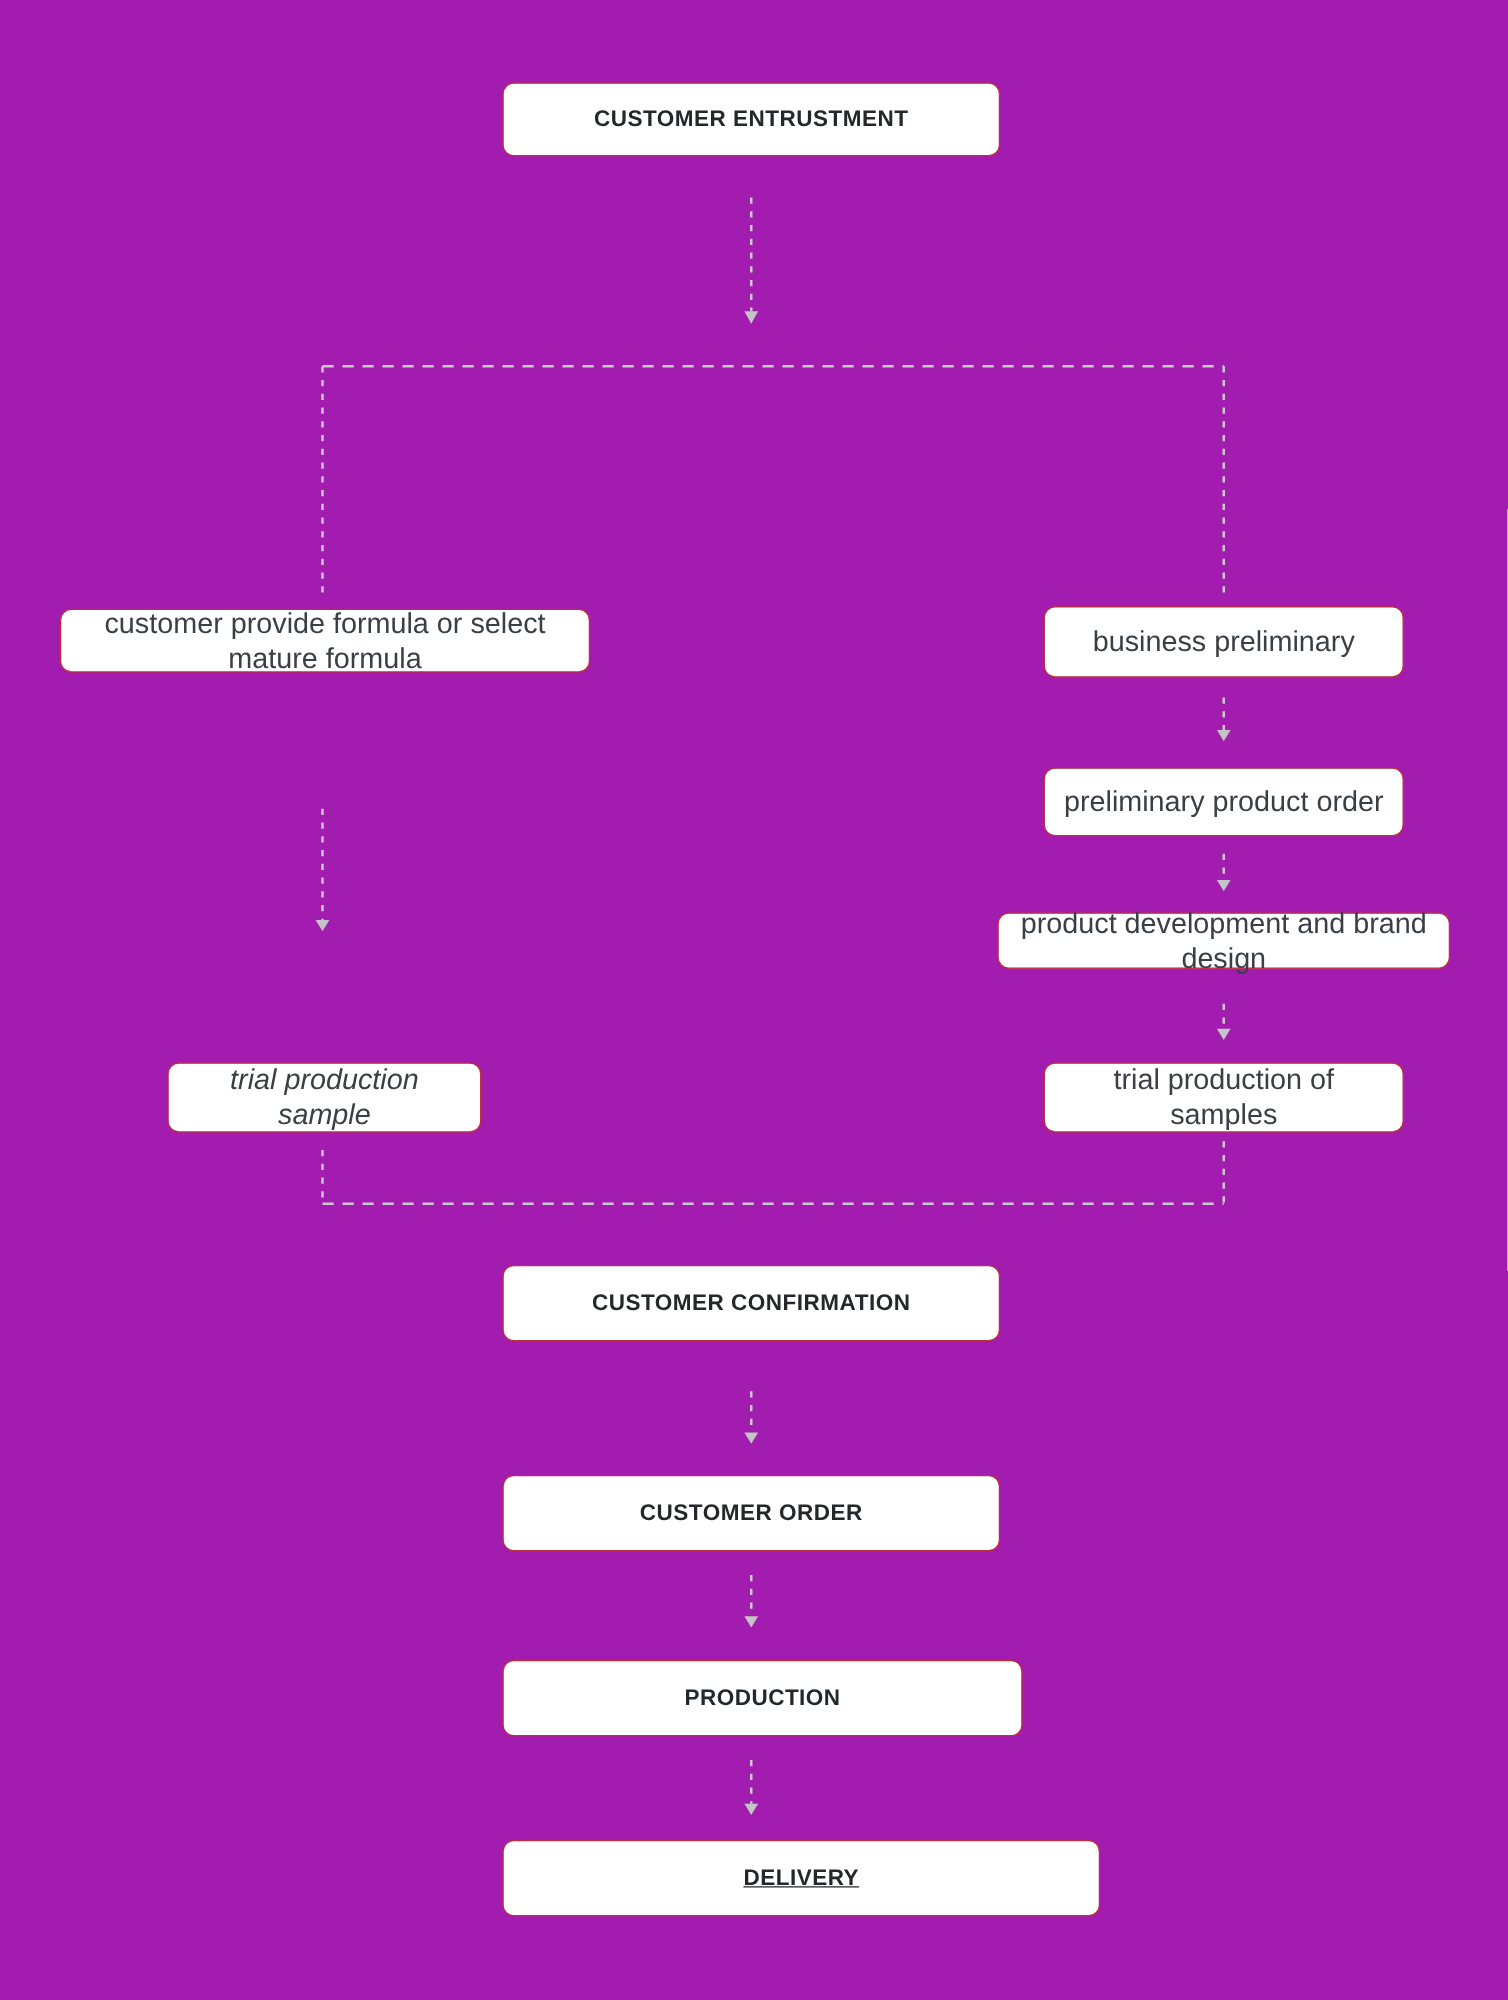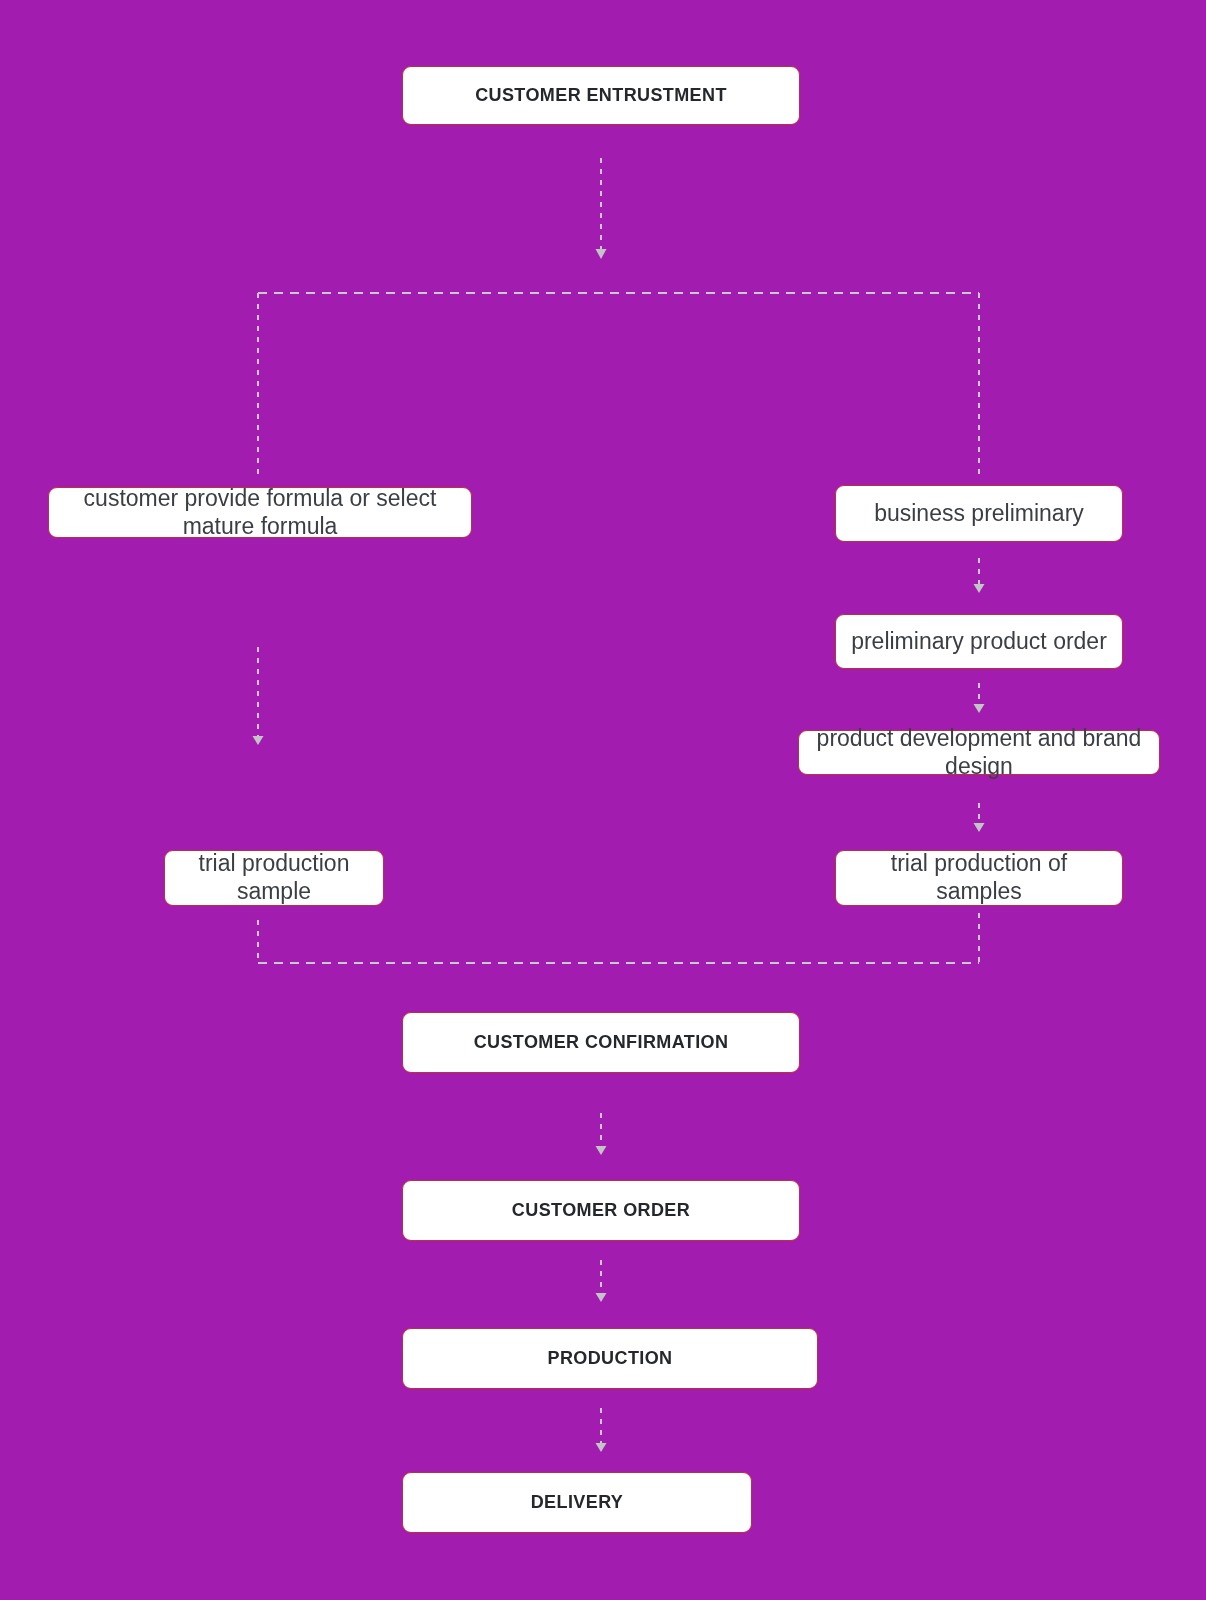--- a/index.html
+++ b/index.html
@@ -36,26 +36,26 @@
     font-weight: bold;
     font-size: 18px;
     color: #24272c;
     letter-spacing: 0.4px;
   }
   #n-entrustment  { left: 402px; top: 66px;   width: 398px; height: 59px; }
   #n-formula      { left: 48px;  top: 487px;  width: 424px; height: 51px; }
   #n-negotiation  { left: 835px; top: 485px;  width: 288px; height: 57px; }
   #n-preliminary  { left: 835px; top: 614px;  width: 288px; height: 55px; }
   #n-proddev      { left: 798px; top: 730px;  width: 362px; height: 45px; }
-  #n-trial-left   { left: 164px; top: 850px;  width: 220px; height: 56px; }
+  #n-trial-left   { left: 134px; top: 850px;  width: 251px; height: 56px; font-style: italic; }
   #n-trial-right  { left: 835px; top: 850px;  width: 288px; height: 56px; }
   #n-confirmation { left: 402px; top: 1012px; width: 398px; height: 61px; }
   #n-order        { left: 402px; top: 1180px; width: 398px; height: 61px; }
   #n-production   { left: 402px; top: 1328px; width: 416px; height: 61px; }
-  #n-delivery     { left: 402px; top: 1472px; width: 350px; height: 61px; }
+  #n-delivery     { left: 402px; top: 1472px; width: 478px; height: 61px; text-decoration: underline; }
 
   .dash-v { stroke: #c8c9cb; stroke-width: 2; stroke-dasharray: 5 6; fill: none; }
   .dash-h { stroke: #c8c9cb; stroke-width: 2; stroke-dasharray: 9 7; fill: none; }
   .arrowhead { fill: #c3c4c6; stroke: none; }
 </style>
 </head>
 <body>
 
 <div class="canvas">
 

